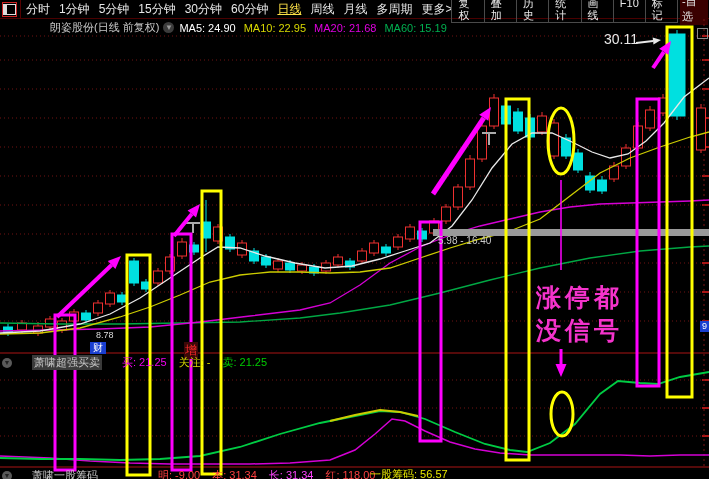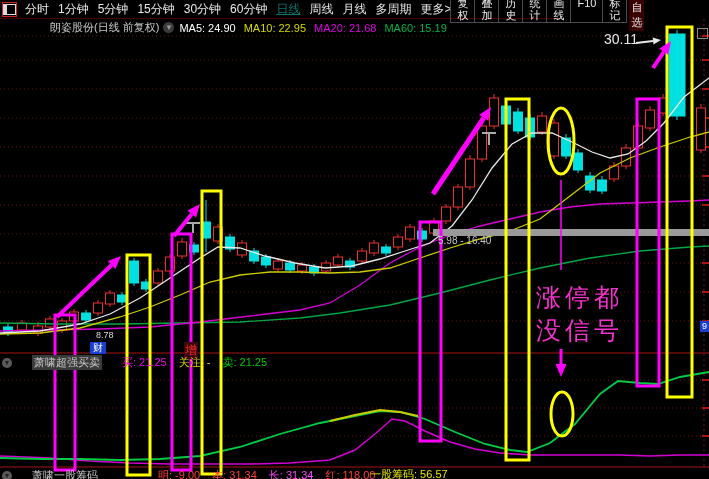--- a/index.html
+++ b/index.html
@@ -1,41 +1,41 @@
 <!DOCTYPE html>
 <html><head>
 <meta charset="utf-8">
 <style>
   html,body{margin:0;padding:0;background:#000;}
   #root{position:relative;width:709px;height:479px;background:#000;overflow:hidden;
         font-family:"Liberation Sans","DejaVu Sans",sans-serif;}
   
-  .toolbar{position:absolute;left:0;top:0;width:561px;height:18px;background:#000;
+  .toolbar{position:absolute;left:0;top:0;width:709px;height:18px;background:#000;
            border-bottom:1px solid #4a0000;display:flex;align-items:center;}
   .tb-icon{width:13px;height:13px;border:1px solid #cc2222;margin:1px 3px 1px 2px;
            display:flex;align-items:center;justify-content:center;}
   .tb-icon-inner{width:8px;height:9px;border:1px solid #ddd;border-left:4px solid #ddd;}
   .tb-sep{width:1px;height:18px;background:#550000;margin-right:5px;}
   .periods{display:flex;gap:9px;font-size:12px;color:#e8e8e8;white-space:nowrap;}
   .periods .p-item{cursor:default;}
-  .periods .active{color:#0f766e;text-decoration:underline;}
+  .periods .active{color:#fde047;text-decoration:underline;}
   .tools{display:flex;margin-left:auto;font-size:11px;color:#e8e8e8;}
   .tool-btn{border:1px solid #4a4a4a;margin-left:-1px;padding:1px 6px;line-height:12px;}
   .watchlist{font-size:11px;color:#e8e8e8;background:#3a0000;padding:1px 2px;margin:0 1px 0 2px;}
   
   .header{position:absolute;left:2px;top:20px;display:flex;align-items:center;font-size:11px;}
   .title{color:#c8c8c8;margin-right:4px;padding-left:48px;}
   .hdr-circle{width:11px;height:11px;border-radius:50%;background:#3c3c3c;color:#999;font-size:8px;
               line-height:11px;text-align:center;margin-right:5px;}
   #ma-labels{display:flex;gap:8px;font-size:11px;}
   
   .abs{position:absolute;white-space:nowrap;}
   .lbl-high{left:604px;top:31px;color:#e8e8e8;font-size:14px;}
   .lbl-range{left:438px;top:235px;color:#c8c8c8;font-size:10px;}
-  .note{left:536px;top:281px;color:#f533cc;font-size:25px;font-weight:normal;letter-spacing:4px;}
+  .note{left:536px;top:281px;color:#f533cc;font-size:25px;font-weight:bold;letter-spacing:4px;}
   .note2{top:314px;}
   .badge-zeng{left:184px;top:342px;background:#3c0808;color:#ff2a2a;font-size:12px;padding:0 1px;}
   .lbl-8{left:84px;top:330px;color:#dddddd;font-size:9px;padding-left:12px;}
   .badge-cai{left:90px;top:342px;background:#1a3fd0;color:#fff;font-size:10px;padding:0 3px;line-height:12px;}
   .badge-9{left:700px;top:321px;background:#1a3fd0;color:#fff;font-size:9px;padding:0 2px;line-height:11px;}
   .corner-box{left:697px;top:28px;width:9px;height:9px;border:1px solid #888;}
   
   .ind-row{position:absolute;left:2px;display:flex;align-items:center;font-size:11px;gap:20px;}
   .ind1{top:355px;}
   .ind2{top:468px;}

